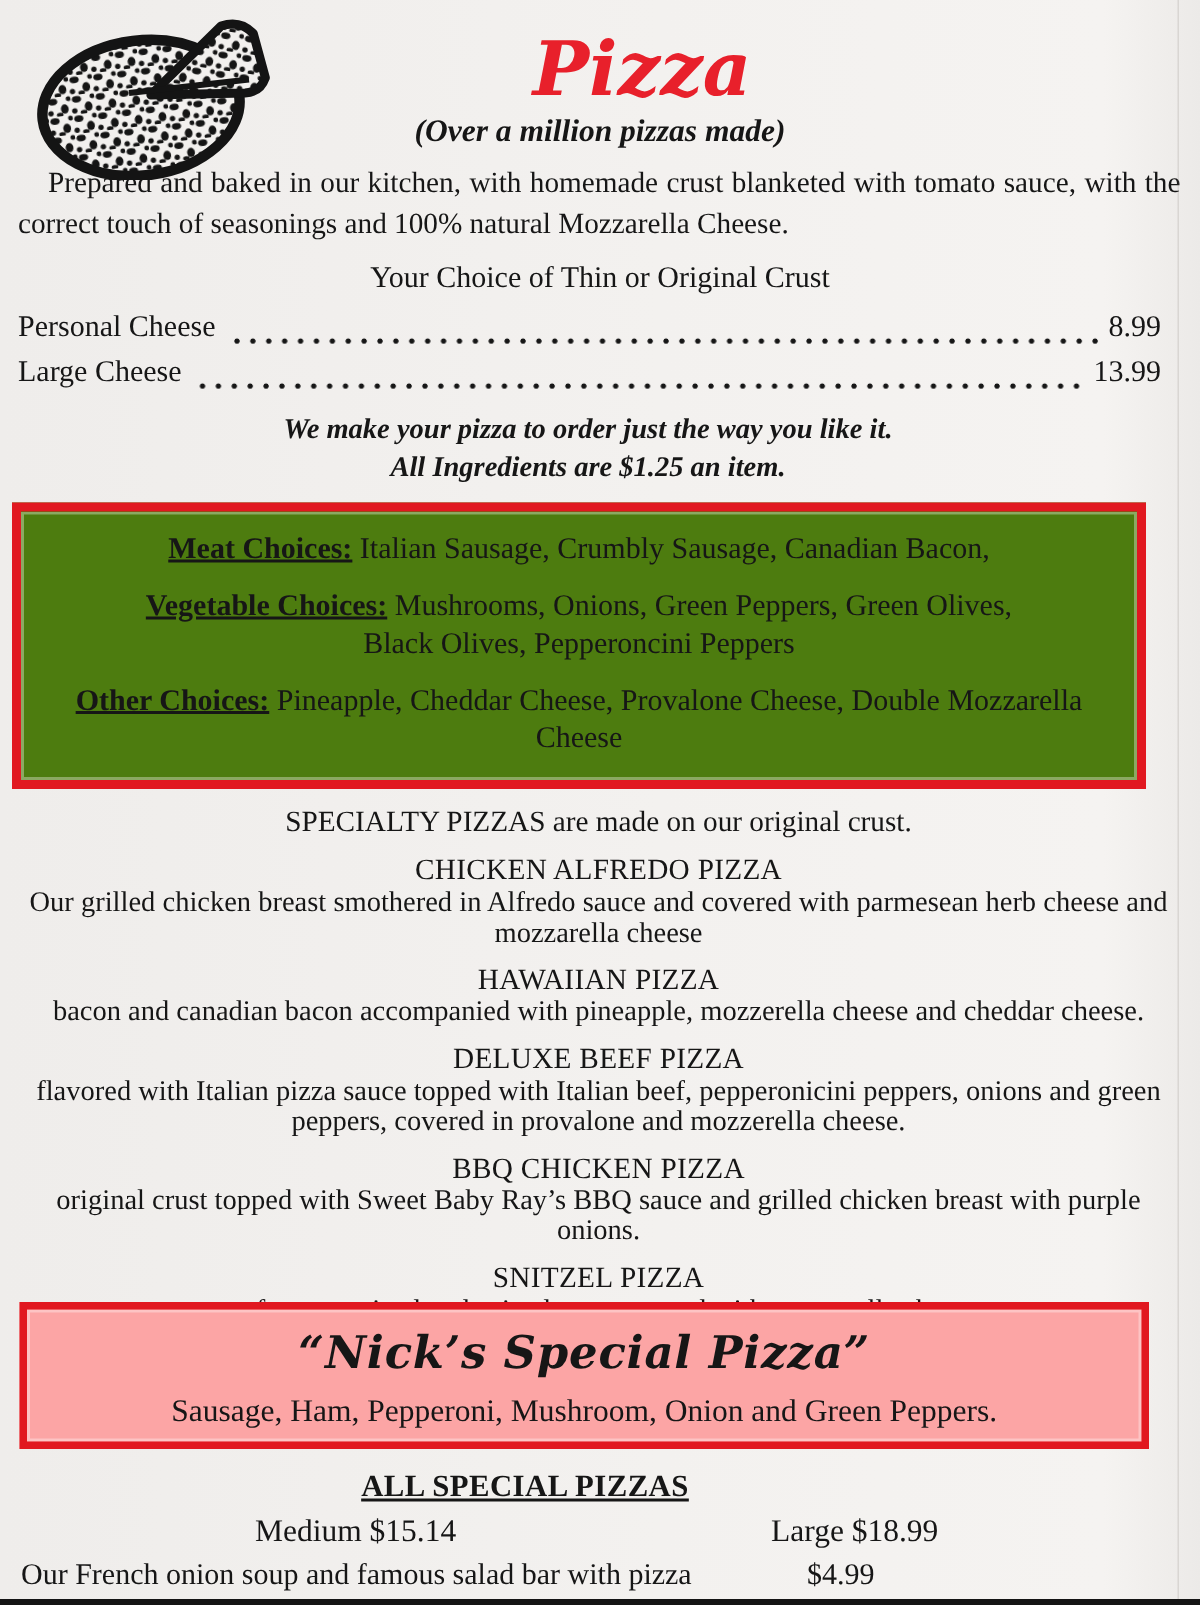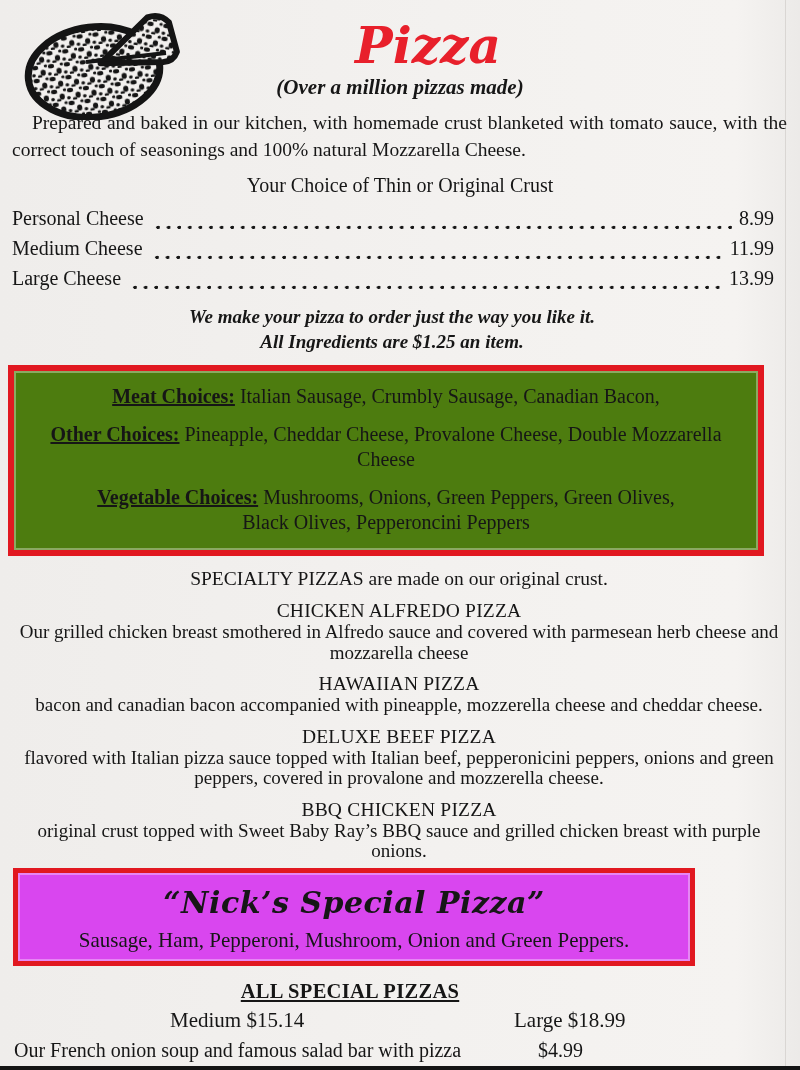--- a/index.html
+++ b/index.html
@@ -36,22 +36,22 @@
     padding:13px 12px 14px;text-align:center;font-size:20px;
   }
   .choice-group{line-height:25px;margin-bottom:13px;}
   .choice-group:last-child{margin-bottom:1px;}
   .choice-label{font-weight:bold;text-decoration:underline;}
   .specialty{margin:12px 16px 0 14px;font-size:19px;text-align:center;}
   .spec-intro{font-size:19.5px;}
   .spec-name{font-size:19.5px;font-weight:normal;margin:10px 0 0;letter-spacing:0.2px;}
   .spec-desc{margin:0;line-height:20.5px;}
   .nicks-box{
-    position:absolute;top:868px;left:13px;width:682px;height:98px;box-sizing:border-box;
-    border:5px solid #e11820;background:#d946ef;
+    position:absolute;top:868px;left:13px;width:753px;height:98px;box-sizing:border-box;
+    border:5px solid #e11820;background:#fca5a5;
     box-shadow:inset 0 0 0 2px rgba(255,255,255,0.35);
     text-align:center;
   }
   .nicks-title{
     font-family:"DejaVu Serif", serif;font-style:italic;font-weight:bold;
     font-size:30px;margin-top:12px;letter-spacing:0.5px;
   }
   .nicks-desc{font-size:21px;margin-top:8px;}
   .special-heading{
     position:absolute;top:980px;left:0;width:700px;text-align:center;
@@ -103,46 +103,41 @@
 
 <div class="crust">Your Choice of Thin or Original Crust</div>
 
 <div class="price-list">
   <div class="price-row">
     <span class="item-name">Personal Cheese</span>
     <span class="dots"></span>
     <span class="item-price">8.99</span>
   </div>
   <div class="price-row">
-    <span class="item-name">Medium Cheese</span>
-    <span class="dots"></span>
-    <span class="item-price">11.99</span>
-  </div>
-  <div class="price-row">
     <span class="item-name">Large Cheese</span>
     <span class="dots"></span>
     <span class="item-price">13.99</span>
   </div>
 </div>
 
 <div class="notes">
   <div>We make your pizza to order just the way you like it.</div>
   <div>All Ingredients are $1.25 an item.</div>
 </div>
 
 <div class="choices-box">
   <div class="choice-group">
     <div><span class="choice-label">Meat Choices:</span> <span>Italian Sausage, Crumbly Sausage, Canadian Bacon,</span></div>
   </div>
   <div class="choice-group">
-    <div><span class="choice-label">Other Choices:</span> <span>Pineapple, Cheddar Cheese, Provalone Cheese, Double Mozzarella Cheese</span></div>
+    <div><span class="choice-label">Vegetable Choices:</span> <span>Mushrooms, Onions, Green Peppers, Green Olives,</span></div>
+    <div>Black Olives, Pepperoncini Peppers</div>
   </div>
   <div class="choice-group">
-    <div><span class="choice-label">Vegetable Choices:</span> <span>Mushrooms, Onions, Green Peppers, Green Olives,</span></div>
-    <div>Black Olives, Pepperoncini Peppers</div>
+    <div><span class="choice-label">Other Choices:</span> <span>Pineapple, Cheddar Cheese, Provalone Cheese, Double Mozzarella Cheese</span></div>
   </div>
 </div>
 
 <div class="specialty">
   <div class="spec-intro">SPECIALTY PIZZAS are made on our original crust.</div>
 
   <h3 class="spec-name">CHICKEN ALFREDO PIZZA</h3>
   <p class="spec-desc">Our grilled chicken breast smothered in Alfredo sauce and covered with parmesean herb cheese and mozzarella cheese</p>
 
   <h3 class="spec-name">HAWAIIAN PIZZA</h3>

